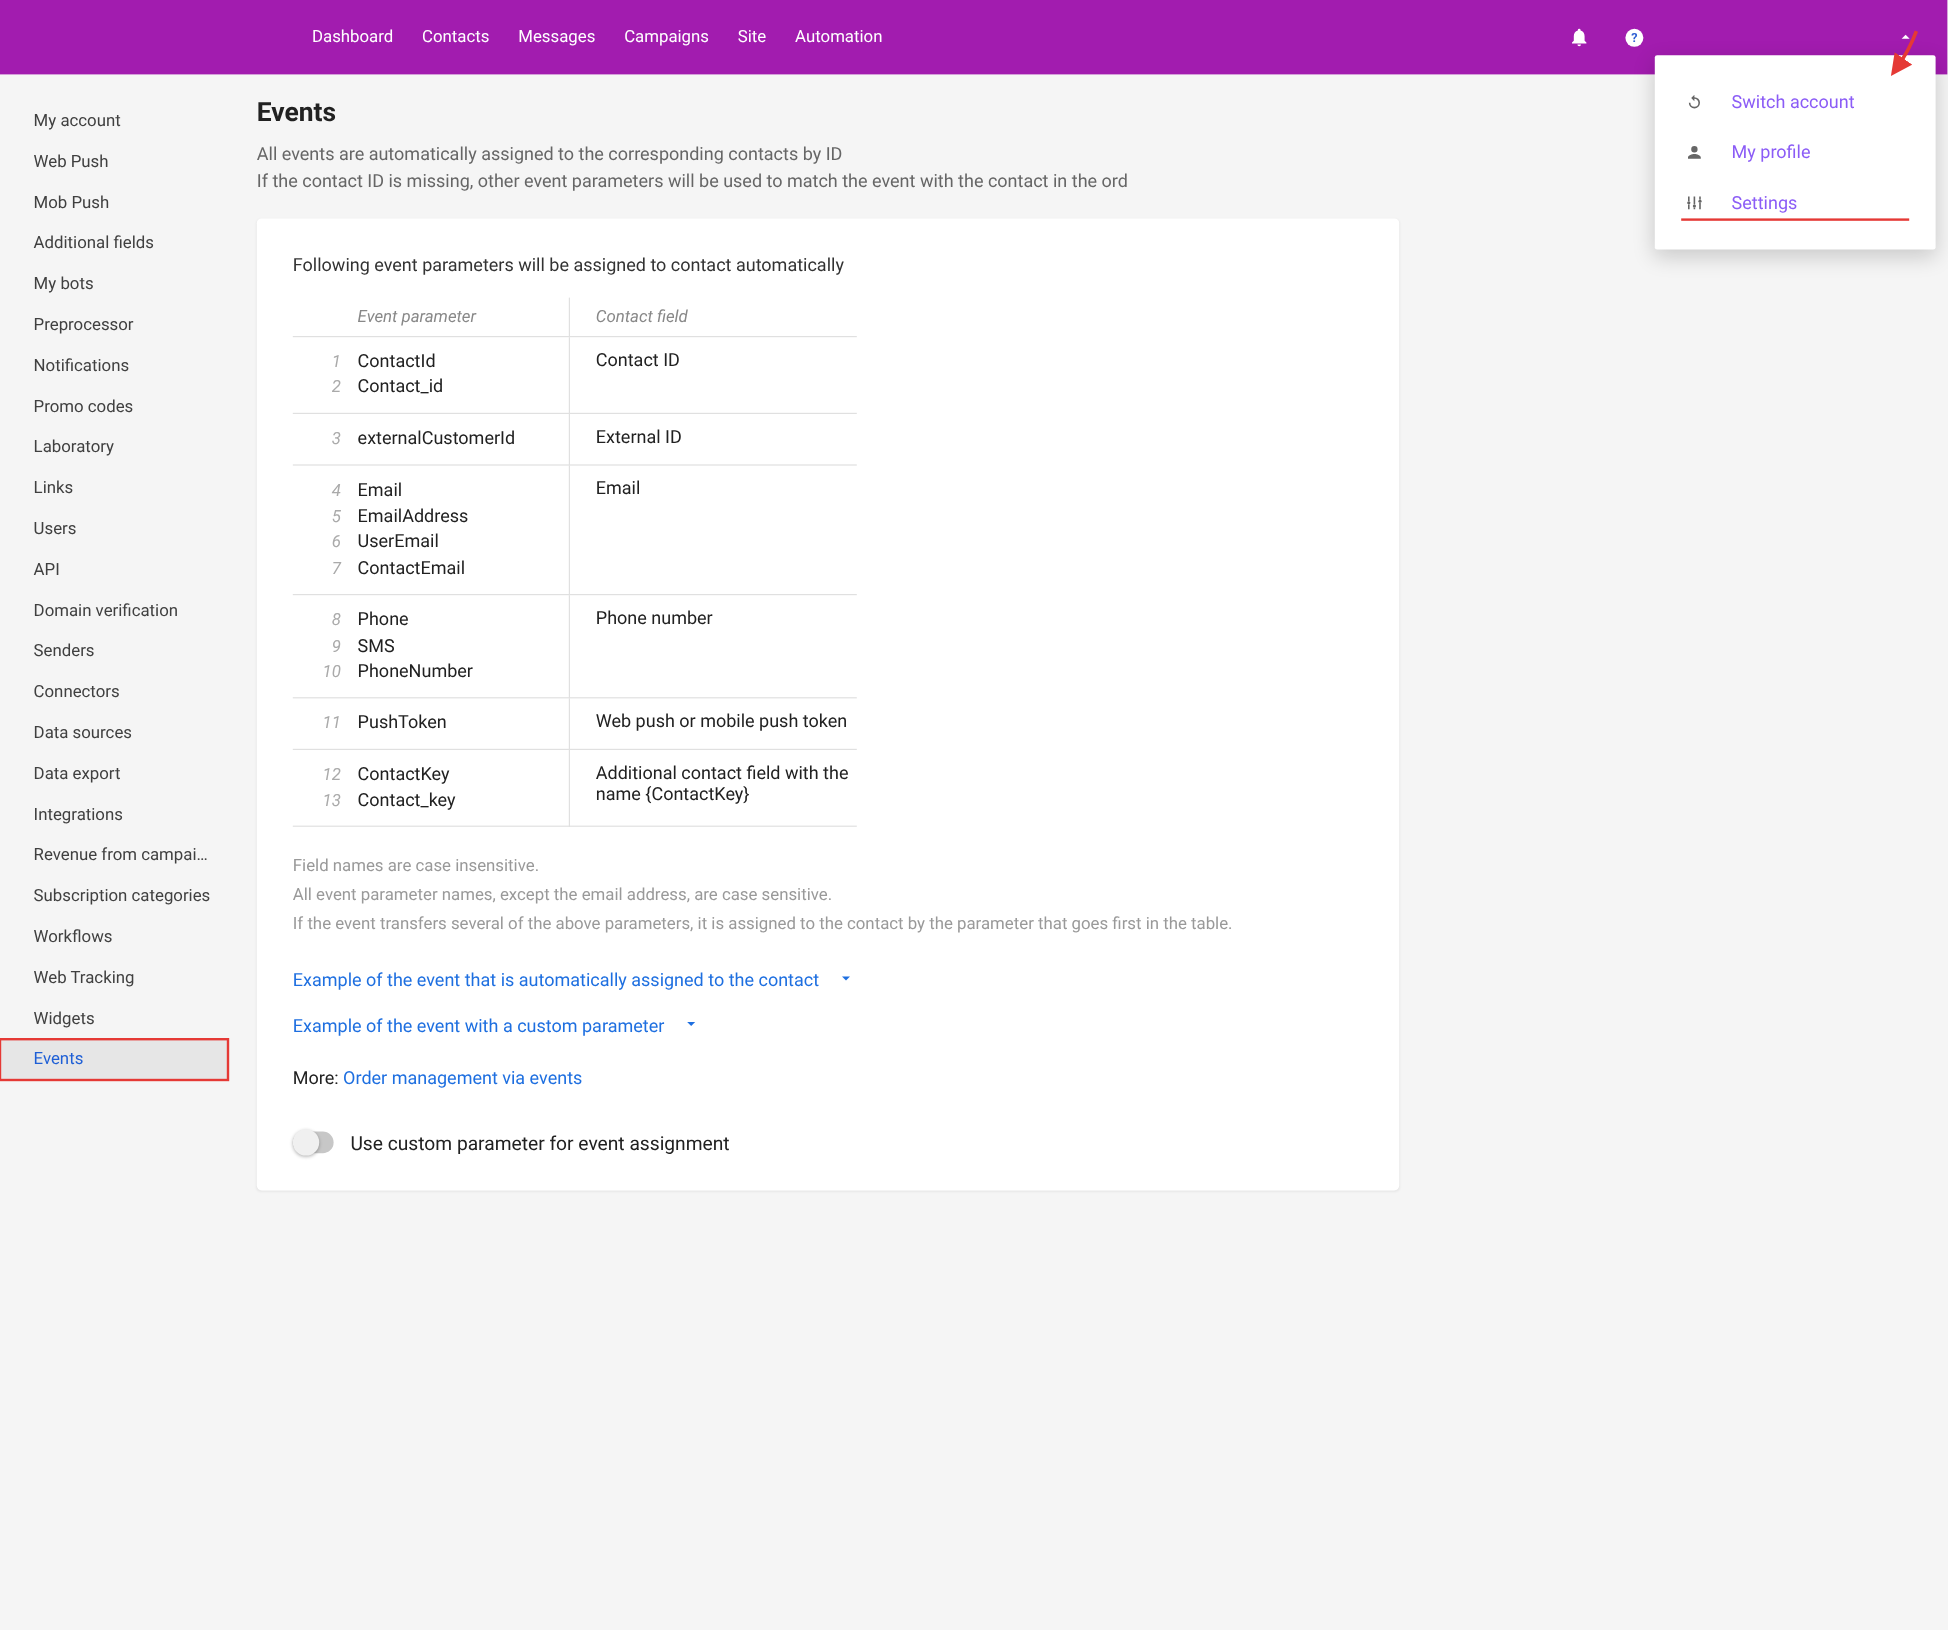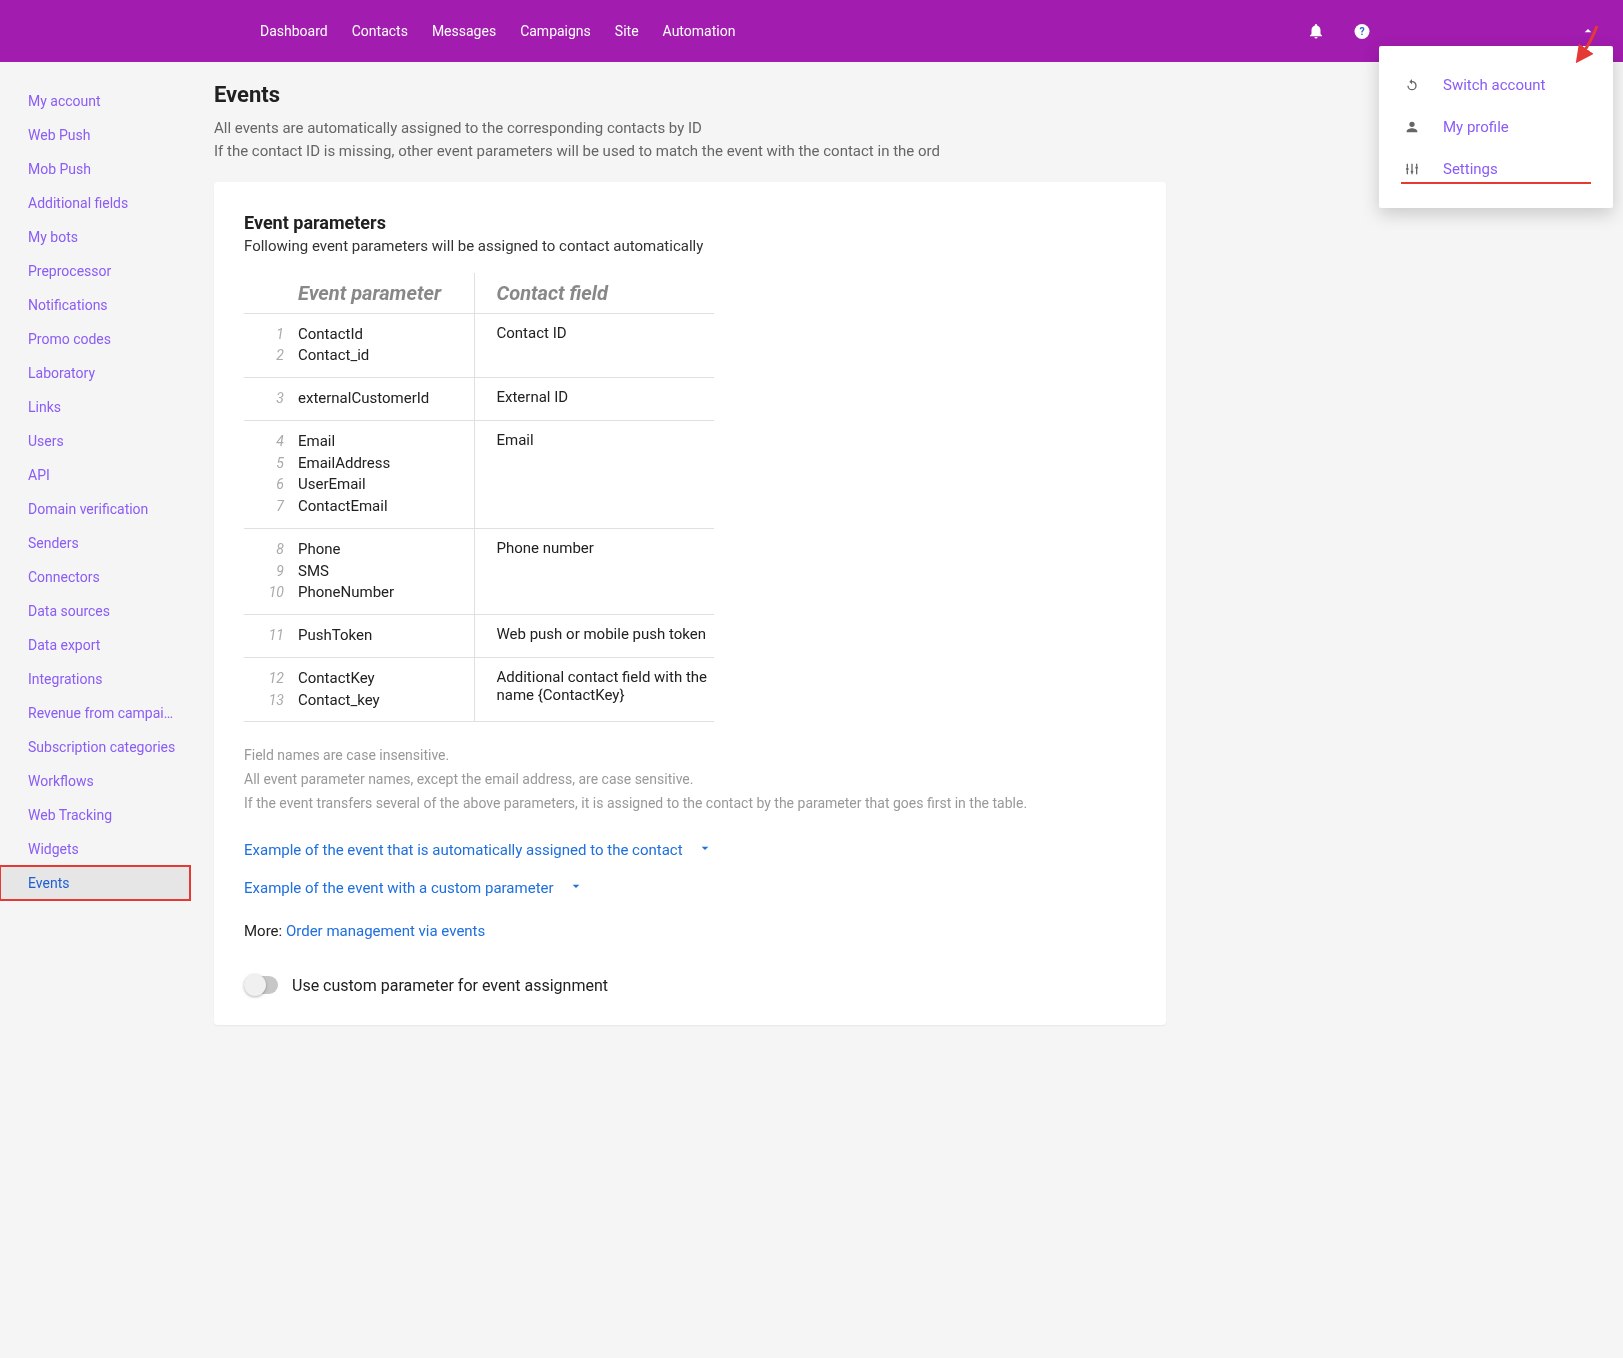--- a/index.html
+++ b/index.html
@@ -59,21 +59,21 @@
 
   .sidebar {
     width: 190px;
     background: #f5f5f5;
     padding: 22px 0 20px 0;
     flex-shrink: 0;
   }
   .sidebar-item {
     padding: 9px 12px 9px 28px;
     font-size: 14px;
-    color: #8b5cf6;
+    color: #404040;
     cursor: pointer;
     white-space: nowrap;
     overflow: hidden;
     text-overflow: ellipsis;
   }
   .sidebar-item.active-highlight {
     background: #e6e6e6;
     color: #1e5fd6;
     outline: 2px solid #e53935;
     outline-offset: -1px;
@@ -92,24 +92,24 @@
     border-radius: 4px;
     padding: 30px 30px 30px 30px;
     box-shadow: 0 1px 2px rgba(0,0,0,0.06);
   }
   .card h2 { font-size: 18px; font-weight: 700; margin-bottom: 4px; }
   .card-sub { font-size: 15px; color: #333; margin-bottom: 18px; }
 
   table.params { width: 470px; border-collapse: collapse; }
   table.params th {
     text-align: left;
-    font-weight: 700;
+    font-weight: 400;
     font-style: italic;
     color: #888;
-    font-size: 20px;
+    font-size: 14px;
     padding: 8px 8px 8px 0;
     border-bottom: 1px solid #e0e0e0;
   }
   table.params th.ep-col { padding-left: 54px; }
   table.params th.cf-col { padding-left: 22px; border-left: 1px solid #e0e0e0; }
   table.params td {
     border-bottom: 1px solid #e0e0e0;
     vertical-align: top;
     padding: 10px 0;
     font-size: 15px;
@@ -241,21 +241,20 @@
     </div>
 
   <div class="main">
     <h1 class="page-title">Events</h1>
     <div class="page-desc">
       <span>All events are automatically assigned to the corresponding contacts by ID</span><br>
       <span>If the contact ID is missing, other event parameters will be used to match the event with the contact in the ord</span>
     </div>
 
     <div class="card">
-      <h2>Event parameters</h2>
       <div class="card-sub">Following event parameters will be assigned to contact automatically</div>
 
       <table class="params">
         <thead>
           <tr>
             <th class="ep-col">Event parameter</th>
             <th class="cf-col">Contact field</th>
           </tr>
         </thead>
         <tbody id="params-body">

